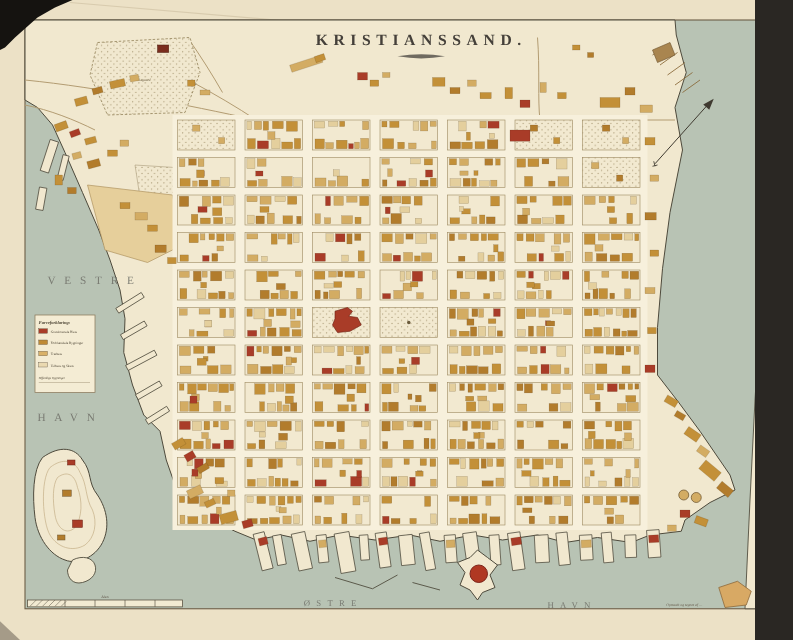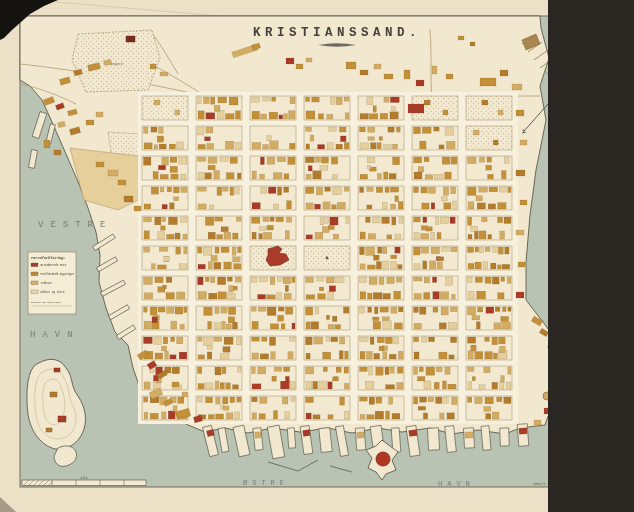--- a/index.html
+++ b/index.html
@@ -1,17 +1,17 @@
 <!DOCTYPE html>
 <html><head>
 <meta charset="utf-8">
 <style>
   html,body{margin:0;padding:0;background:#2a2723;}
-  #stage{position:relative;width:548px;height:512px;overflow:hidden;
-         font-family:Liberation Mono, monospace;}
+  #stage{position:relative;width:604px;height:512px;overflow:hidden;
+         font-family:Liberation Serif, serif;}
   svg{display:block;}
   text{user-select:none;}
   .title-t{font-size:12.5px;font-weight:bold;letter-spacing:4.5px;fill:#45403a;}
   .havn-big{font-size:9px;letter-spacing:7px;fill:#73746c;opacity:.9;}
   .havn-sm{font-size:7px;letter-spacing:5px;fill:#73746c;opacity:.9;}
   .tiny-i{font-size:2.8px;font-style:italic;fill:#6a5c40;}
   .leg-title{font-size:3.6px;font-style:italic;font-weight:bold;fill:#4a4232;}
   .leg-item{font-size:2.7px;fill:#4a4232;}
   .leg-foot{font-size:2.5px;font-style:italic;fill:#4a4232;}
   .credit-t{font-size:3px;font-style:italic;fill:#6a6152;}

